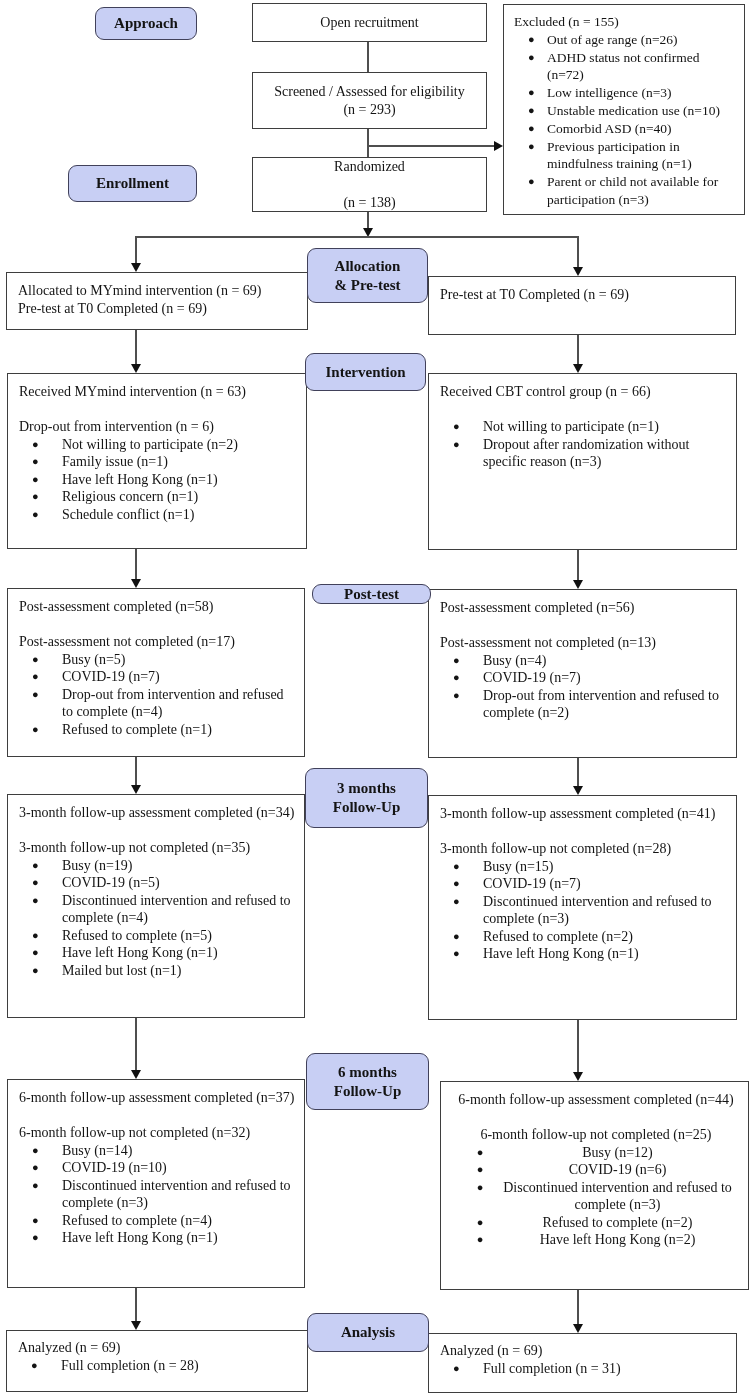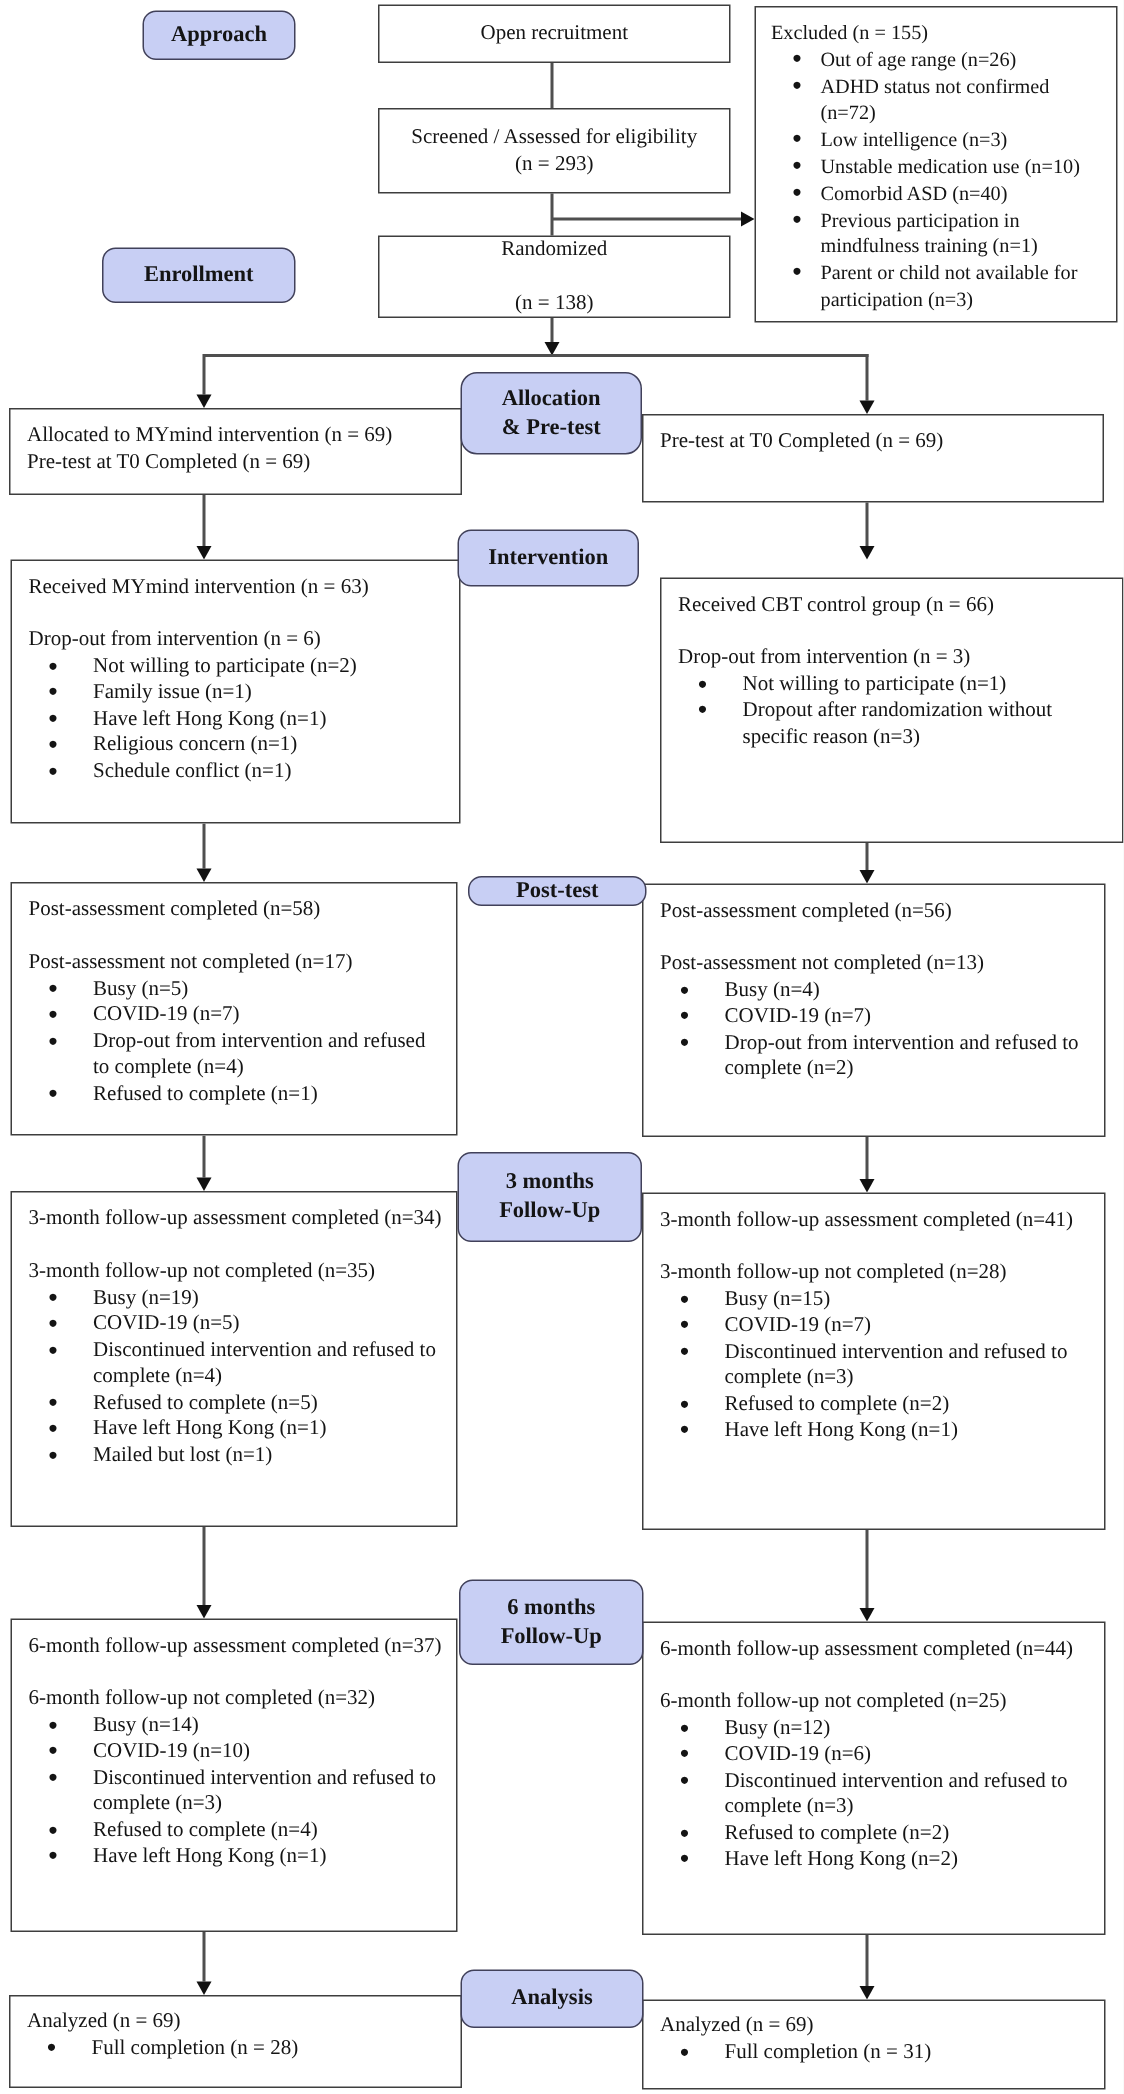--- a/index.html
+++ b/index.html
@@ -155,24 +155,23 @@
         <div class="bi">
           <span class="bullet">●</span>
           <span class="bt">Religious concern (n=1)</span>
         </div>
         <div class="bi">
           <span class="bullet">●</span>
           <span class="bt">Schedule conflict (n=1)</span>
         </div>
       </div>
   </div>
-  <div class="box pad" style="left:440px;top:373px;width:309px;height:177px;margin-top:12px;">
+  <div class="box pad" style="left:428px;top:373px;width:309px;height:177px;">
     <div>Received CBT control group (n = 66)</div>
     <div class="gap"></div>
-    <div>Drop-out from intervention (n = 3)</div>
     <div>
         <div class="bi">
           <span class="bullet">●</span>
           <span class="bt">Not willing to participate (n=1)</span>
         </div>
         <div class="bi">
           <span class="bullet">●</span>
           <span class="bt">Dropout after randomization without specific reason (n=3)</span>
         </div>
       </div>
@@ -300,21 +299,21 @@
         <div class="bi">
           <span class="bullet">●</span>
           <span class="bt">Refused to complete (n=4)</span>
         </div>
         <div class="bi">
           <span class="bullet">●</span>
           <span class="bt">Have left Hong Kong (n=1)</span>
         </div>
       </div>
   </div>
-  <div class="box pad" style="left:428px;top:1081px;width:309px;height:209px;">
+  <div class="box pad" style="left:440px;top:1081px;width:309px;height:209px;text-align:center;">
     <div>6-month follow-up assessment completed (n=44)</div>
     <div class="gap"></div>
     <div>6-month follow-up not completed (n=25)</div>
     <div>
         <div class="bi">
           <span class="bullet">●</span>
           <span class="bt">Busy (n=12)</span>
         </div>
         <div class="bi">
           <span class="bullet">●</span>
@@ -353,21 +352,21 @@
         </div>
       </div>
   </div>
 
   <div class="badge" style="left:95px;top:7px;width:102px;height:33px;">
     <div>Approach</div>
   </div>
   <div class="badge" style="left:68px;top:165px;width:129px;height:37px;">
     <div>Enrollment</div>
   </div>
-  <div class="badge" style="left:307px;top:248px;width:121px;height:55px;border-radius:11px;">
+  <div class="badge" style="left:307px;top:248px;width:121px;height:55px;">
     <div>Allocation</div>
     <div>&amp; Pre-test</div>
   </div>
   <div class="badge" style="left:305px;top:353px;width:121px;height:38px;">
     <div>Intervention</div>
   </div>
   <div class="badge" style="left:312px;top:568px;width:119px;height:20px;margin-top:16px;">
     <div>Post-test</div>
   </div>
   <div class="badge" style="left:305px;top:768px;width:123px;height:60px;">

